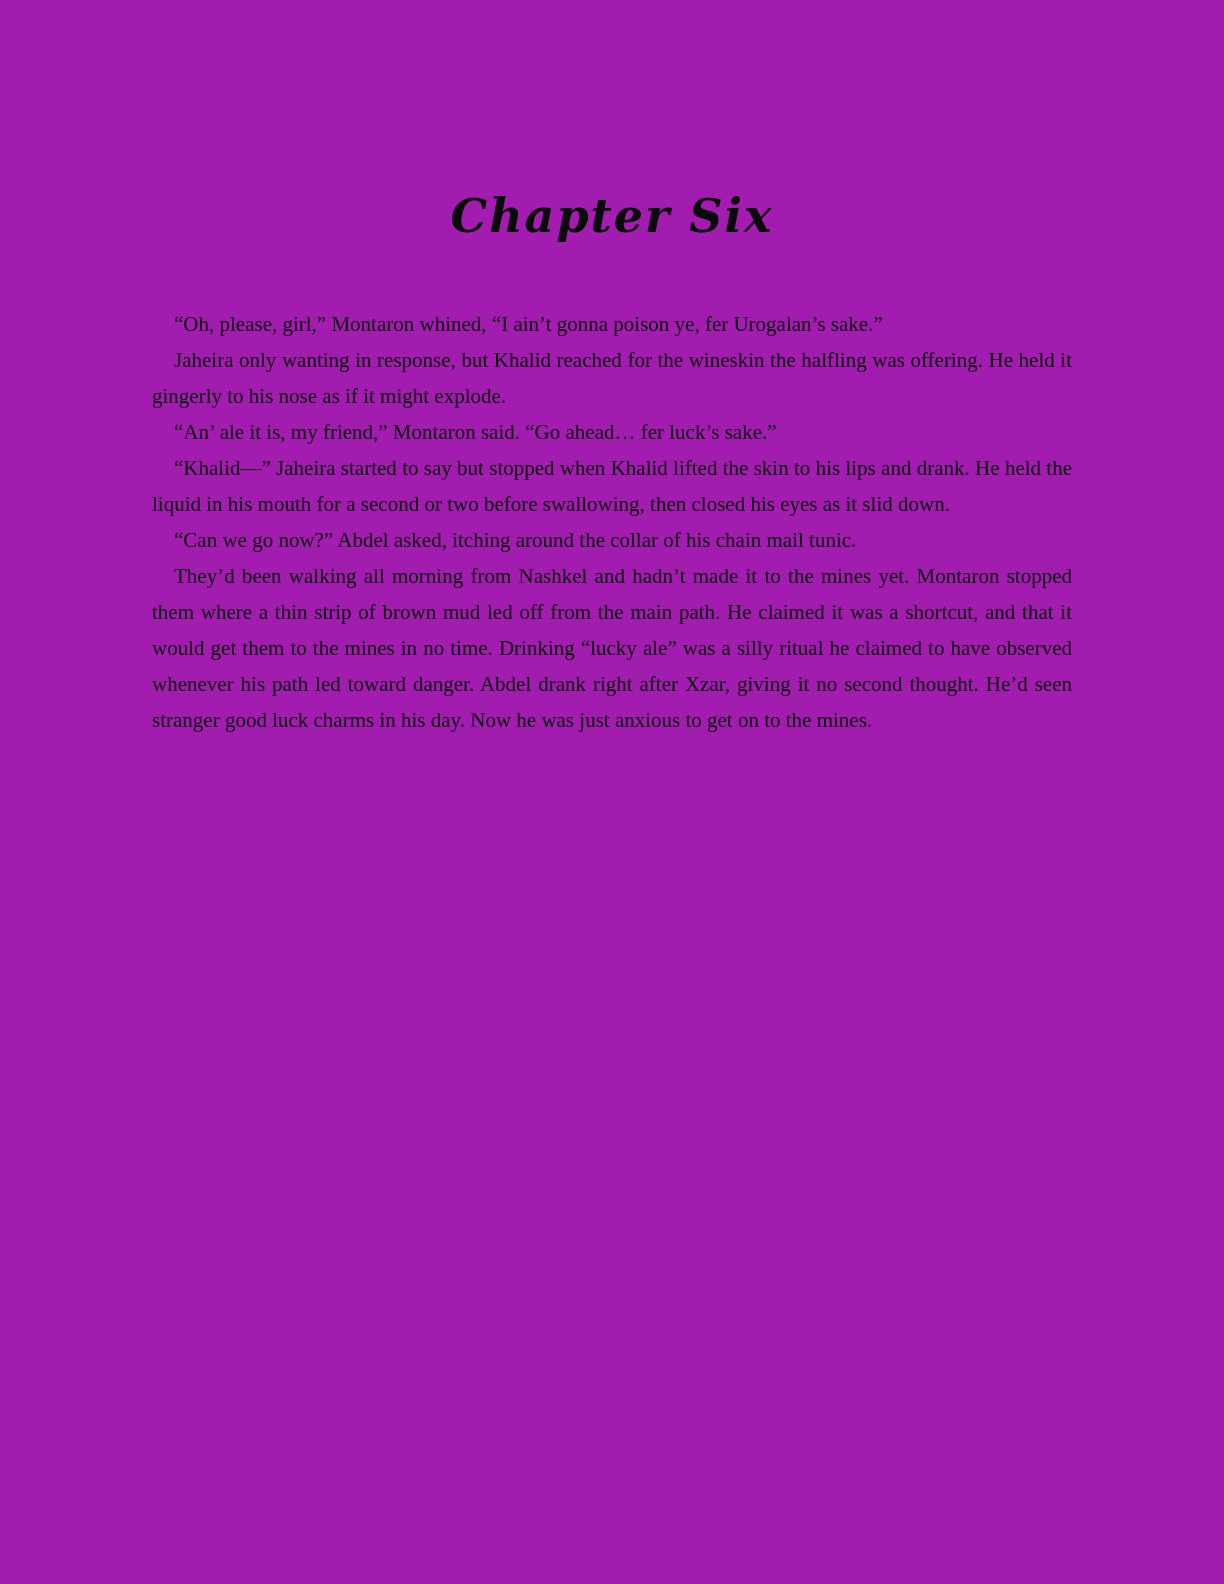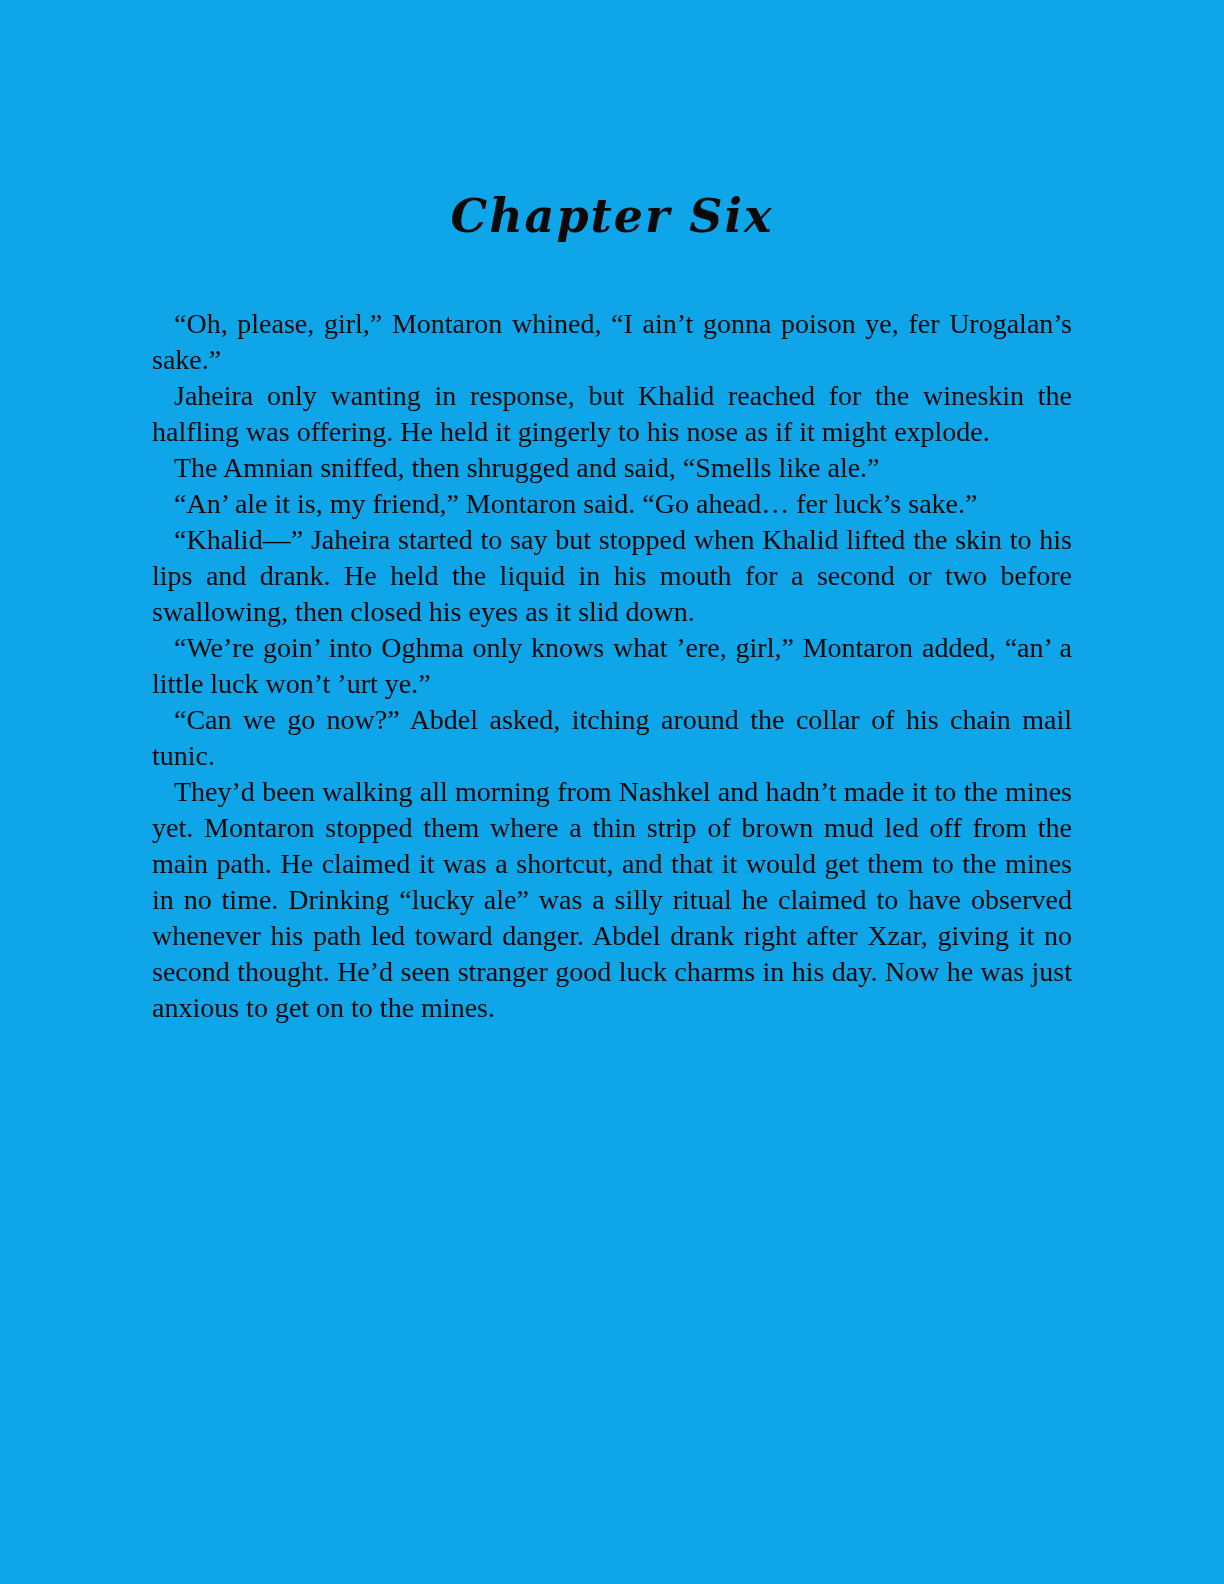--- a/index.html
+++ b/index.html
@@ -10,59 +10,57 @@
   body {
     width: 1224px;
     height: 1584px;
     overflow: hidden;
   }
   .book-page {
     box-sizing: border-box;
     width: 1224px;
     height: 1584px;
     padding: 0 152px;
-    background: #0ea5e9;
+    background: #a21caf;
     color: #0a0a0a;
   }
   .chapter-title {
     margin: 0;
     padding-top: 186px;
     height: 62px;
     text-align: center;
     font-family: "DejaVu Serif", serif;
     font-style: italic;
     font-weight: 600;
     font-size: 46px;
     line-height: 60px;
     letter-spacing: 2px;
     color: #0a0a0a;
     white-space: nowrap;
   }
   .chapter-text {
     margin-top: 58px;
     font-family: "Liberation Serif", serif;
-    font-size: 28px;
+    font-size: 21px;
     line-height: 36px;
     text-align: justify;
     color: #0a0a0a;
   }
   .chapter-text p {
     margin: 0;
     padding: 0;
     text-indent: 22px;
   }
 </style>
 </head>
 <body>
 
 <div class="book-page">
   <h1 class="chapter-title">Chapter Six</h1>
   <div class="chapter-text">
       <p>“Oh, please, girl,” Montaron whined, “I ain’t gonna poison ye, fer Urogalan’s sake.”</p>
       <p>Jaheira only wanting in response, but Khalid reached for the wineskin the halfling was offering. He held it gingerly to his nose as if it might explode.</p>
-      <p>The Amnian sniffed, then shrugged and said, “Smells like ale.”</p>
       <p>“An’ ale it is, my friend,” Montaron said. “Go ahead… fer luck’s sake.”</p>
       <p>“Khalid—” Jaheira started to say but stopped when Khalid lifted the skin to his lips and drank. He held the liquid in his mouth for a second or two before swallowing, then closed his eyes as it slid down.</p>
-      <p>“We’re goin’ into Oghma only knows what ’ere, girl,” Montaron added, “an’ a little luck won’t ’urt ye.”</p>
       <p>“Can we go now?” Abdel asked, itching around the collar of his chain mail tunic.</p>
       <p>They’d been walking all morning from Nashkel and hadn’t made it to the mines yet. Montaron stopped them where a thin strip of brown mud led off from the main path. He claimed it was a shortcut, and that it would get them to the mines in no time. Drinking “lucky ale” was a silly ritual he claimed to have observed whenever his path led toward danger. Abdel drank right after Xzar, giving it no second thought. He’d seen stranger good luck charms in his day. Now he was just anxious to get on to the mines.</p>
     </div>
 </div>
 
 </body></html>

